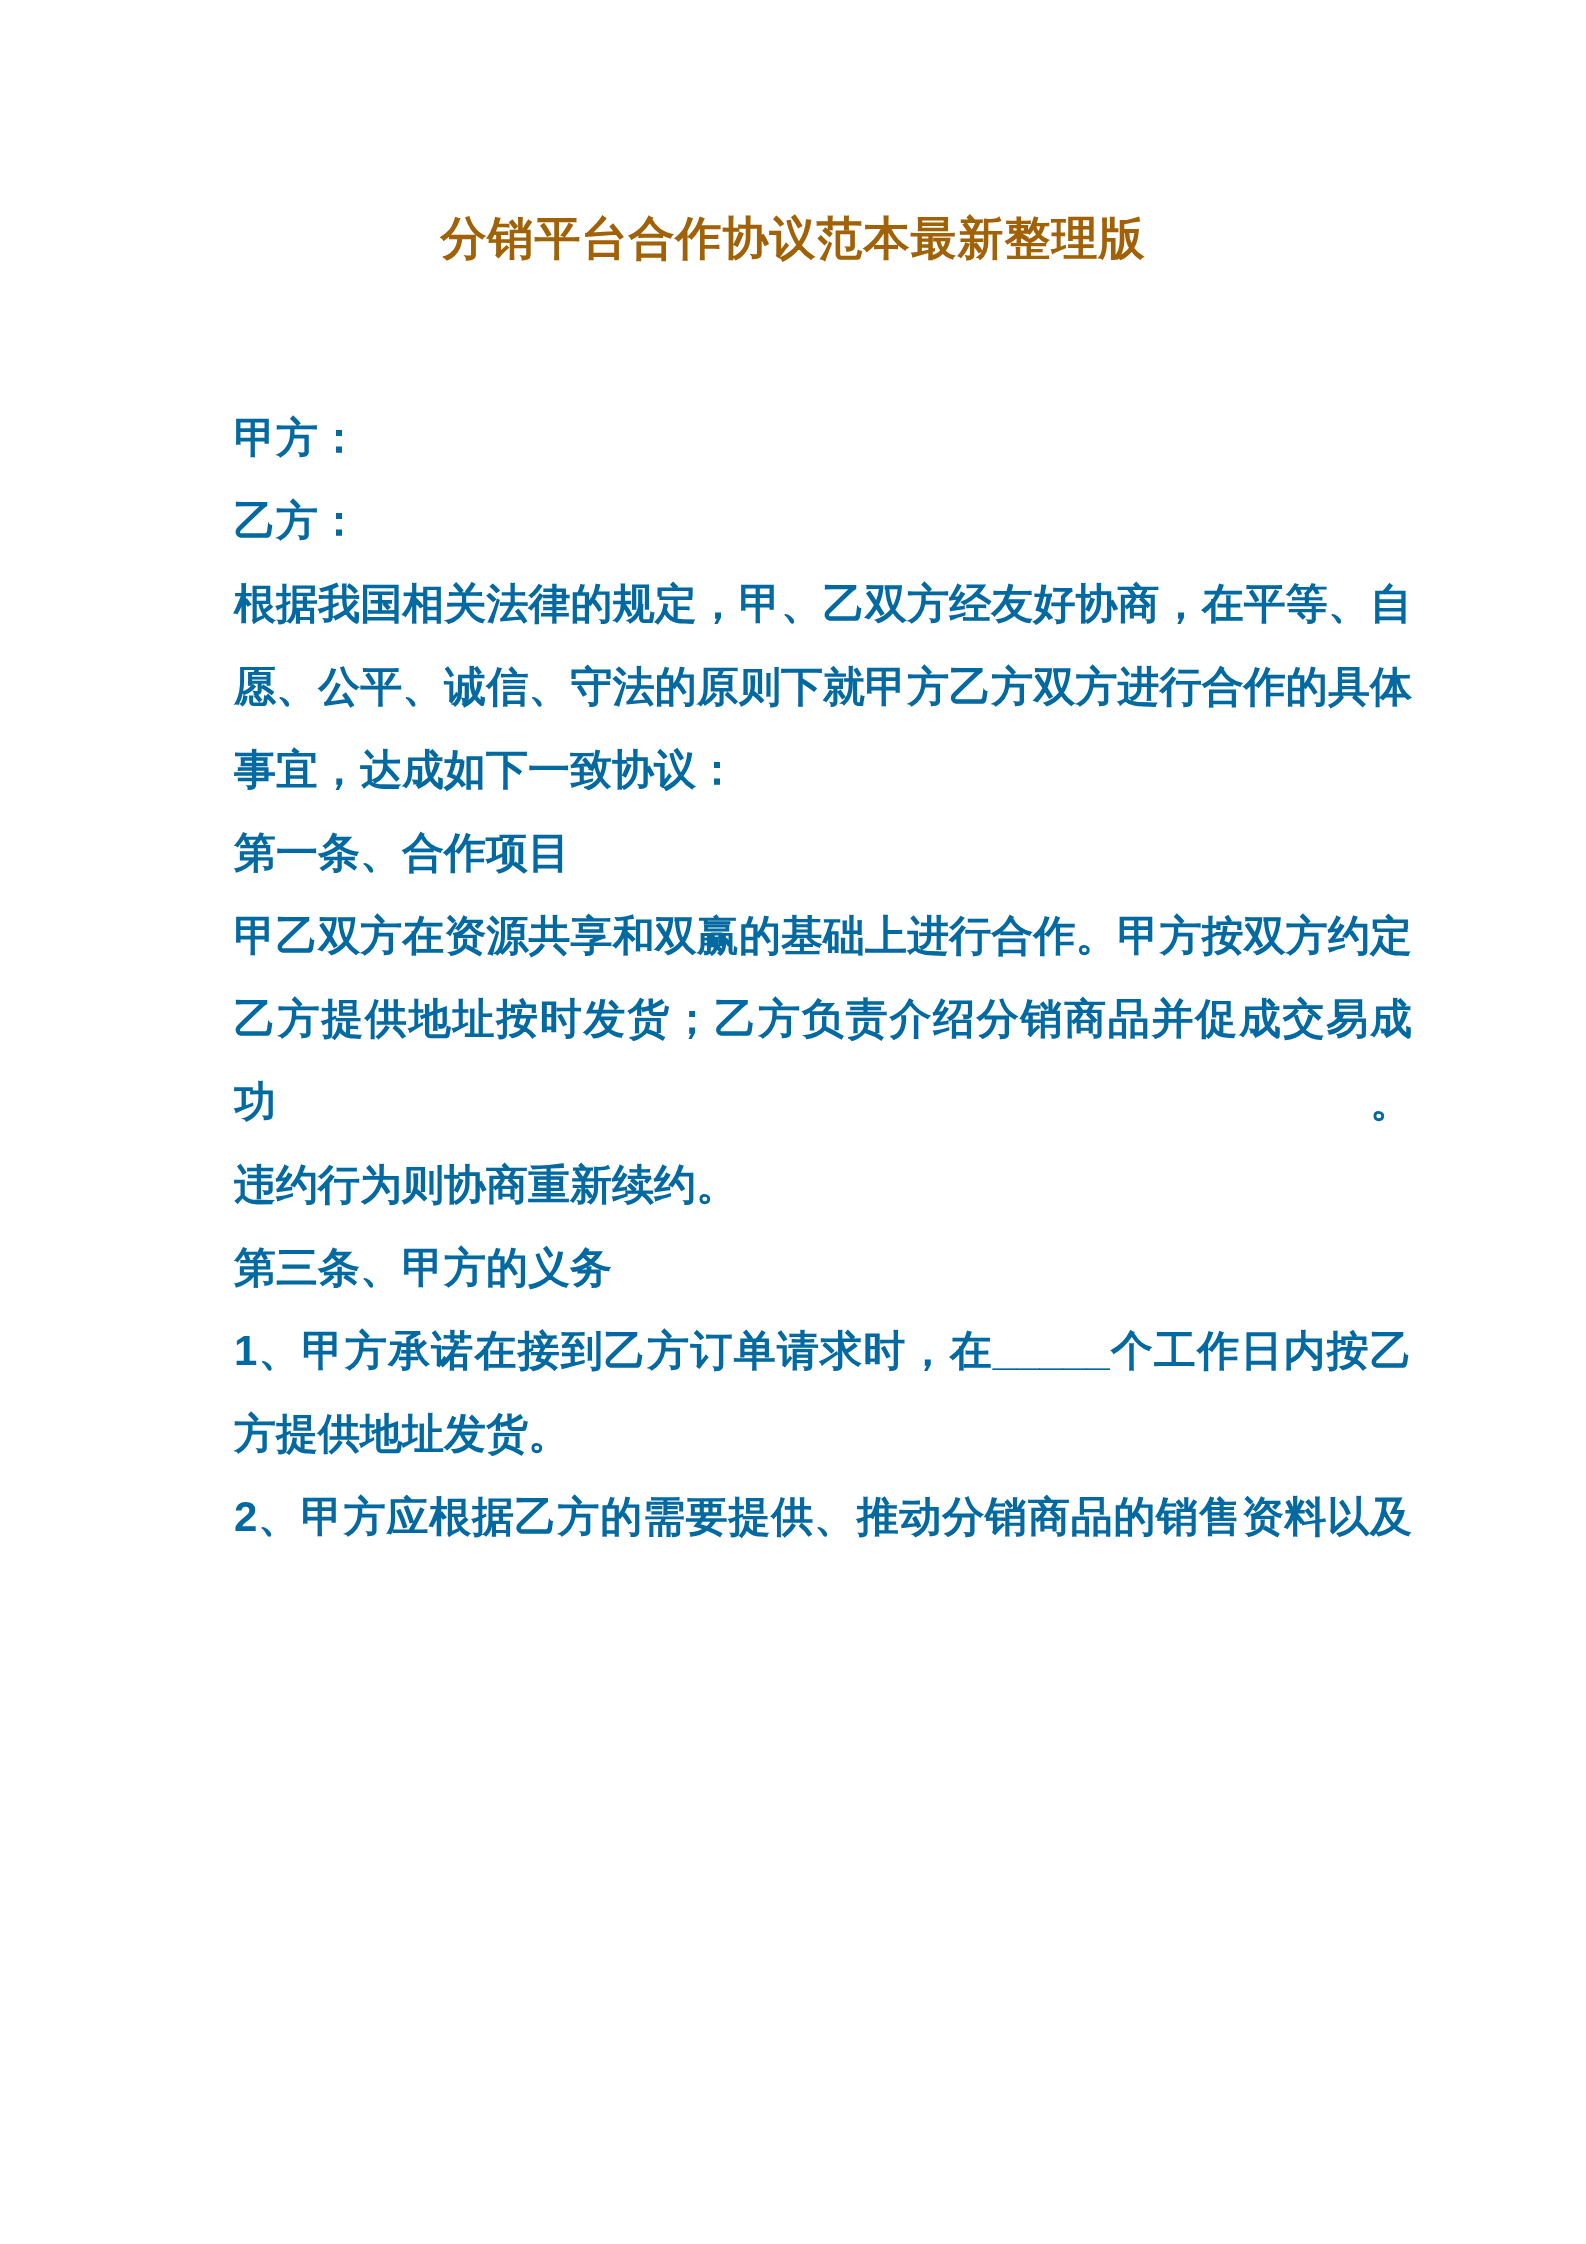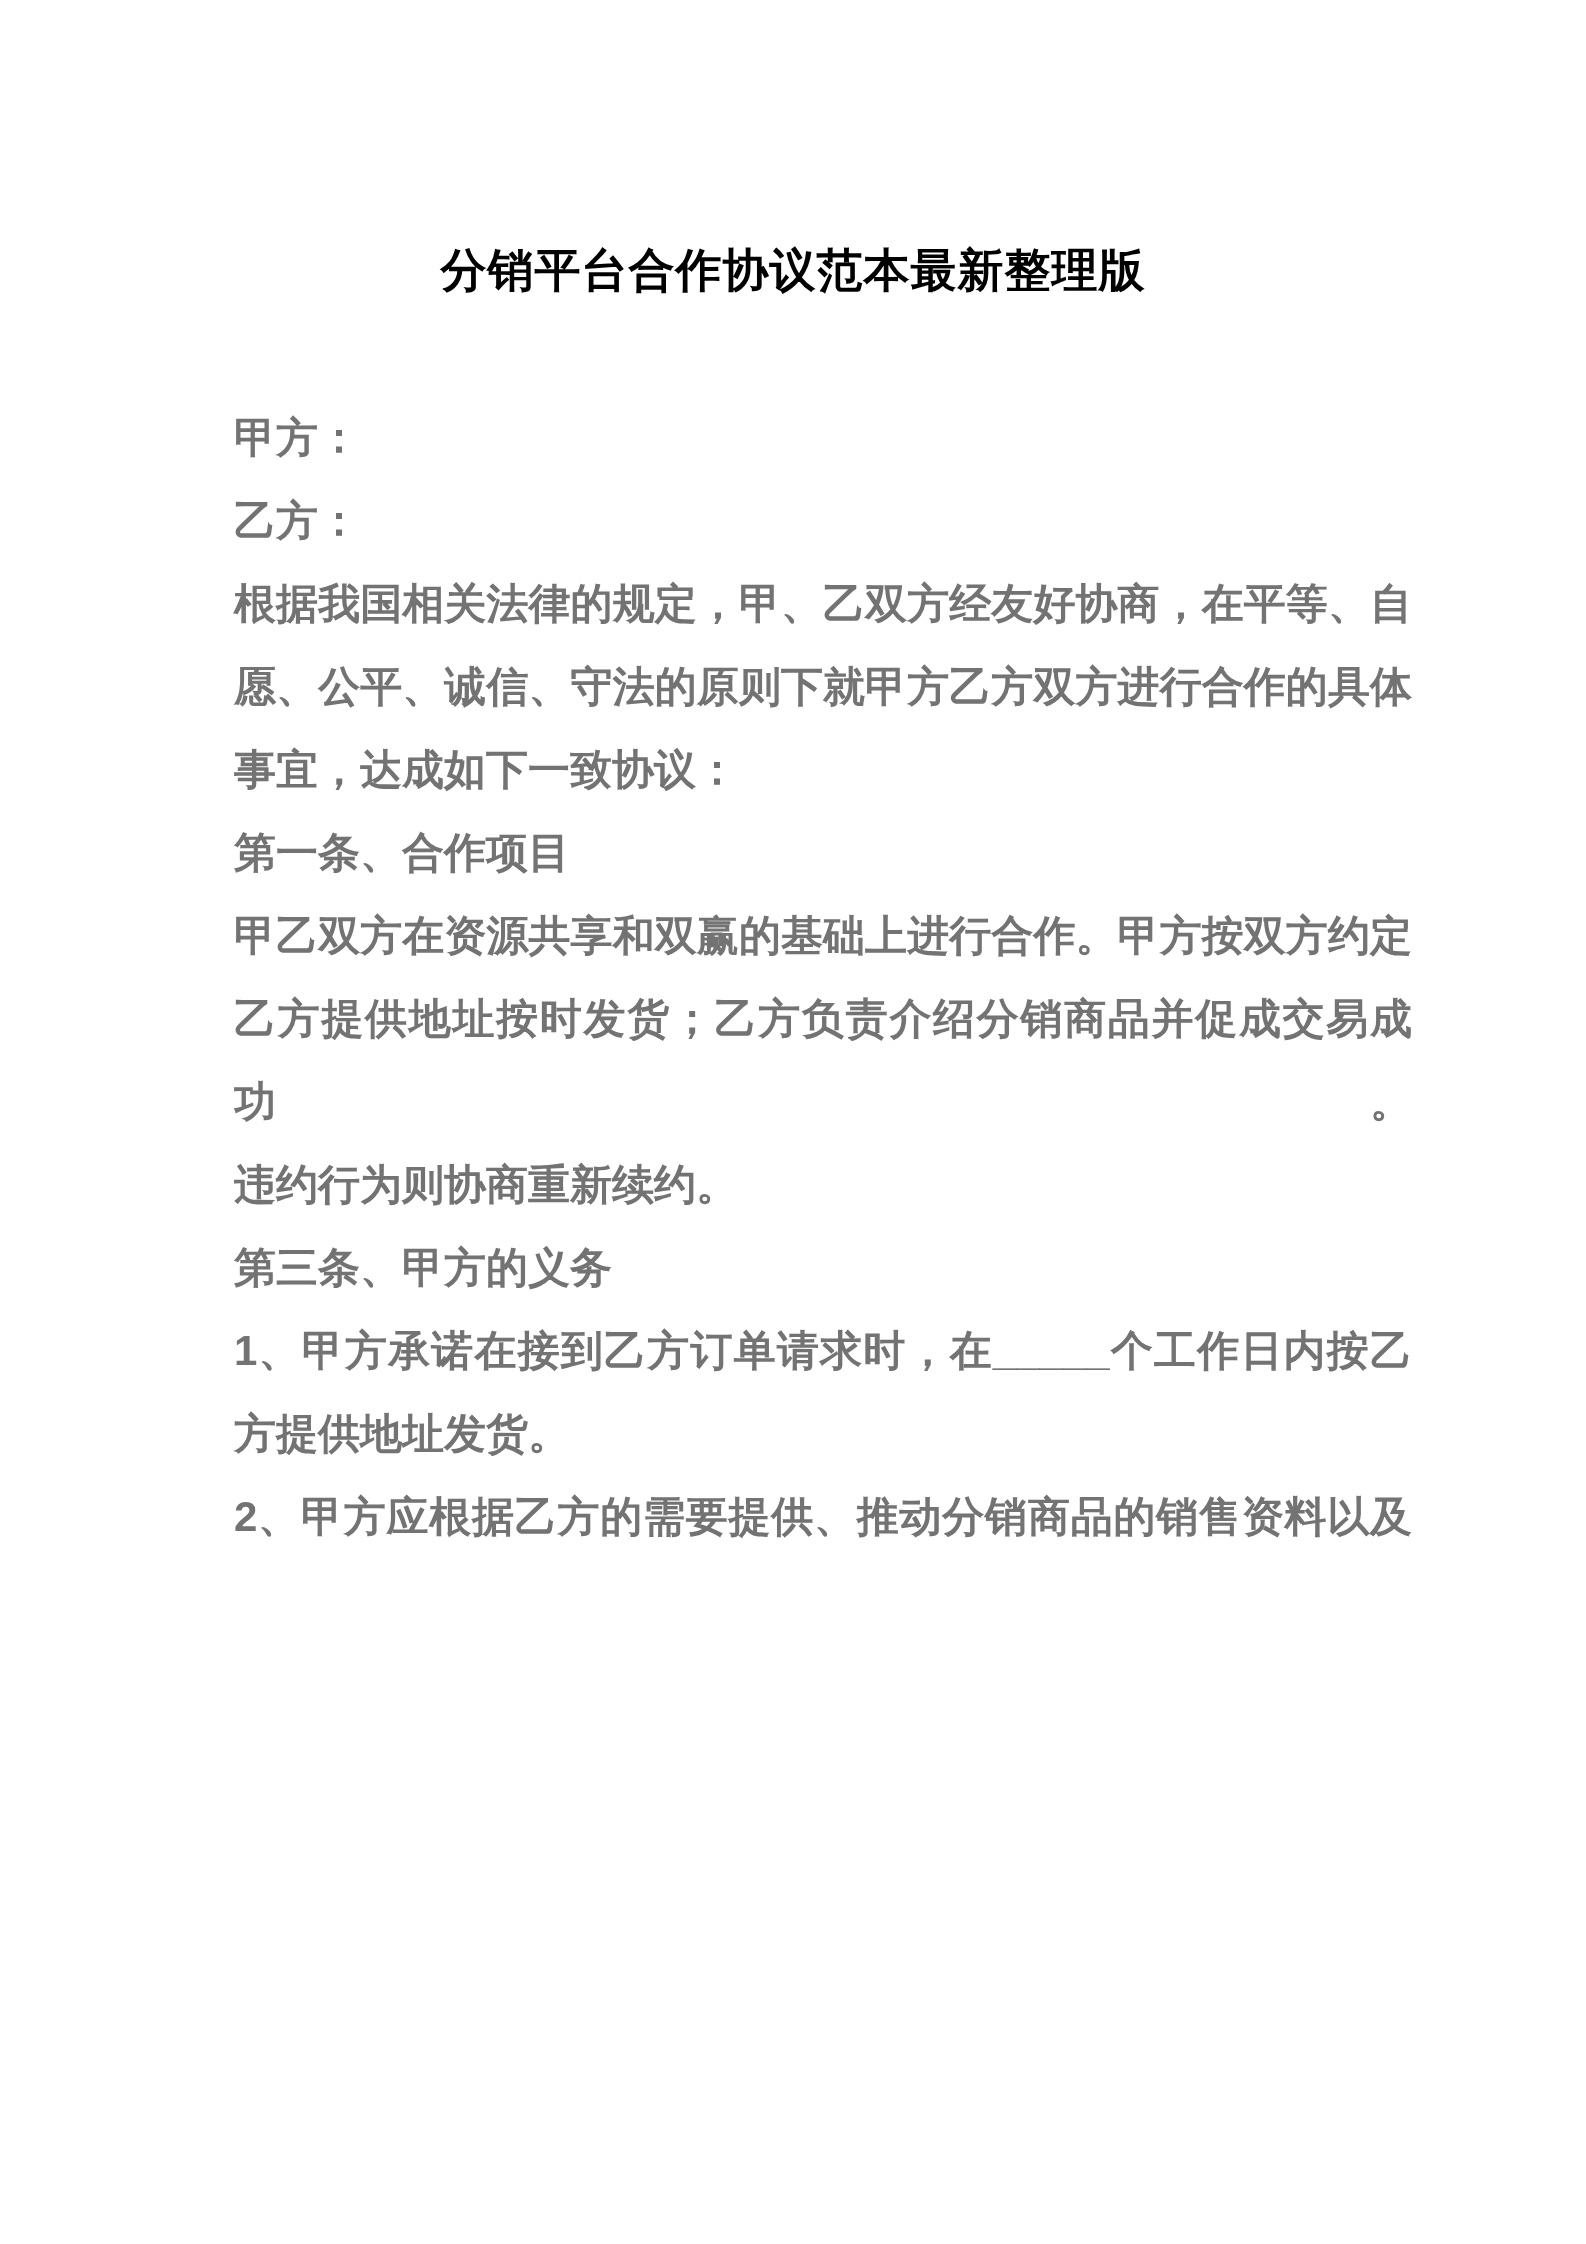--- a/index.html
+++ b/index.html
@@ -28,40 +28,40 @@
     letter-spacing: 1px;
   }
   .doc-body {
     position: absolute;
     left: 234px;
     top: 396px;
     width: 1178px;
     font-size: 42px;
     line-height: 83px;
     font-weight: 700;
-    color: #737373;
+    color: #0369a1;
   }
   .line {
     width: 100%;
     white-space: nowrap;
   }
   
   .line.fill {
     white-space: normal;
     text-align: justify;
     text-align-last: justify;
     text-justify: inter-character;
   }
 </style>
 </head>
 <body>
 
 <div class="page">
 
-  <div class="doc-title" style="color: #000000; margin-top: 32px;">分销平台合作协议范本最新整理版</div>
+  <div class="doc-title" style="color: #a16207;">分销平台合作协议范本最新整理版</div>
 
   <div class="doc-body">
     <div class="line">甲方：</div>
     <div class="line">乙方：</div>
     <div class="line fill">根据我国相关法律的规定，甲、乙双方经友好协商，在平等、自</div>
     <div class="line fill">愿、公平、诚信、守法的原则下就甲方乙方双方进行合作的具体</div>
     <div class="line">事宜，达成如下一致协议：</div>
     <div class="line">第一条、合作项目</div>
     <div class="line fill">甲乙双方在资源共享和双赢的基础上进行合作。甲方按双方约定</div>
     <div class="line fill">乙方提供地址按时发货；乙方负责介绍分销商品并促成交易成功。</div>

